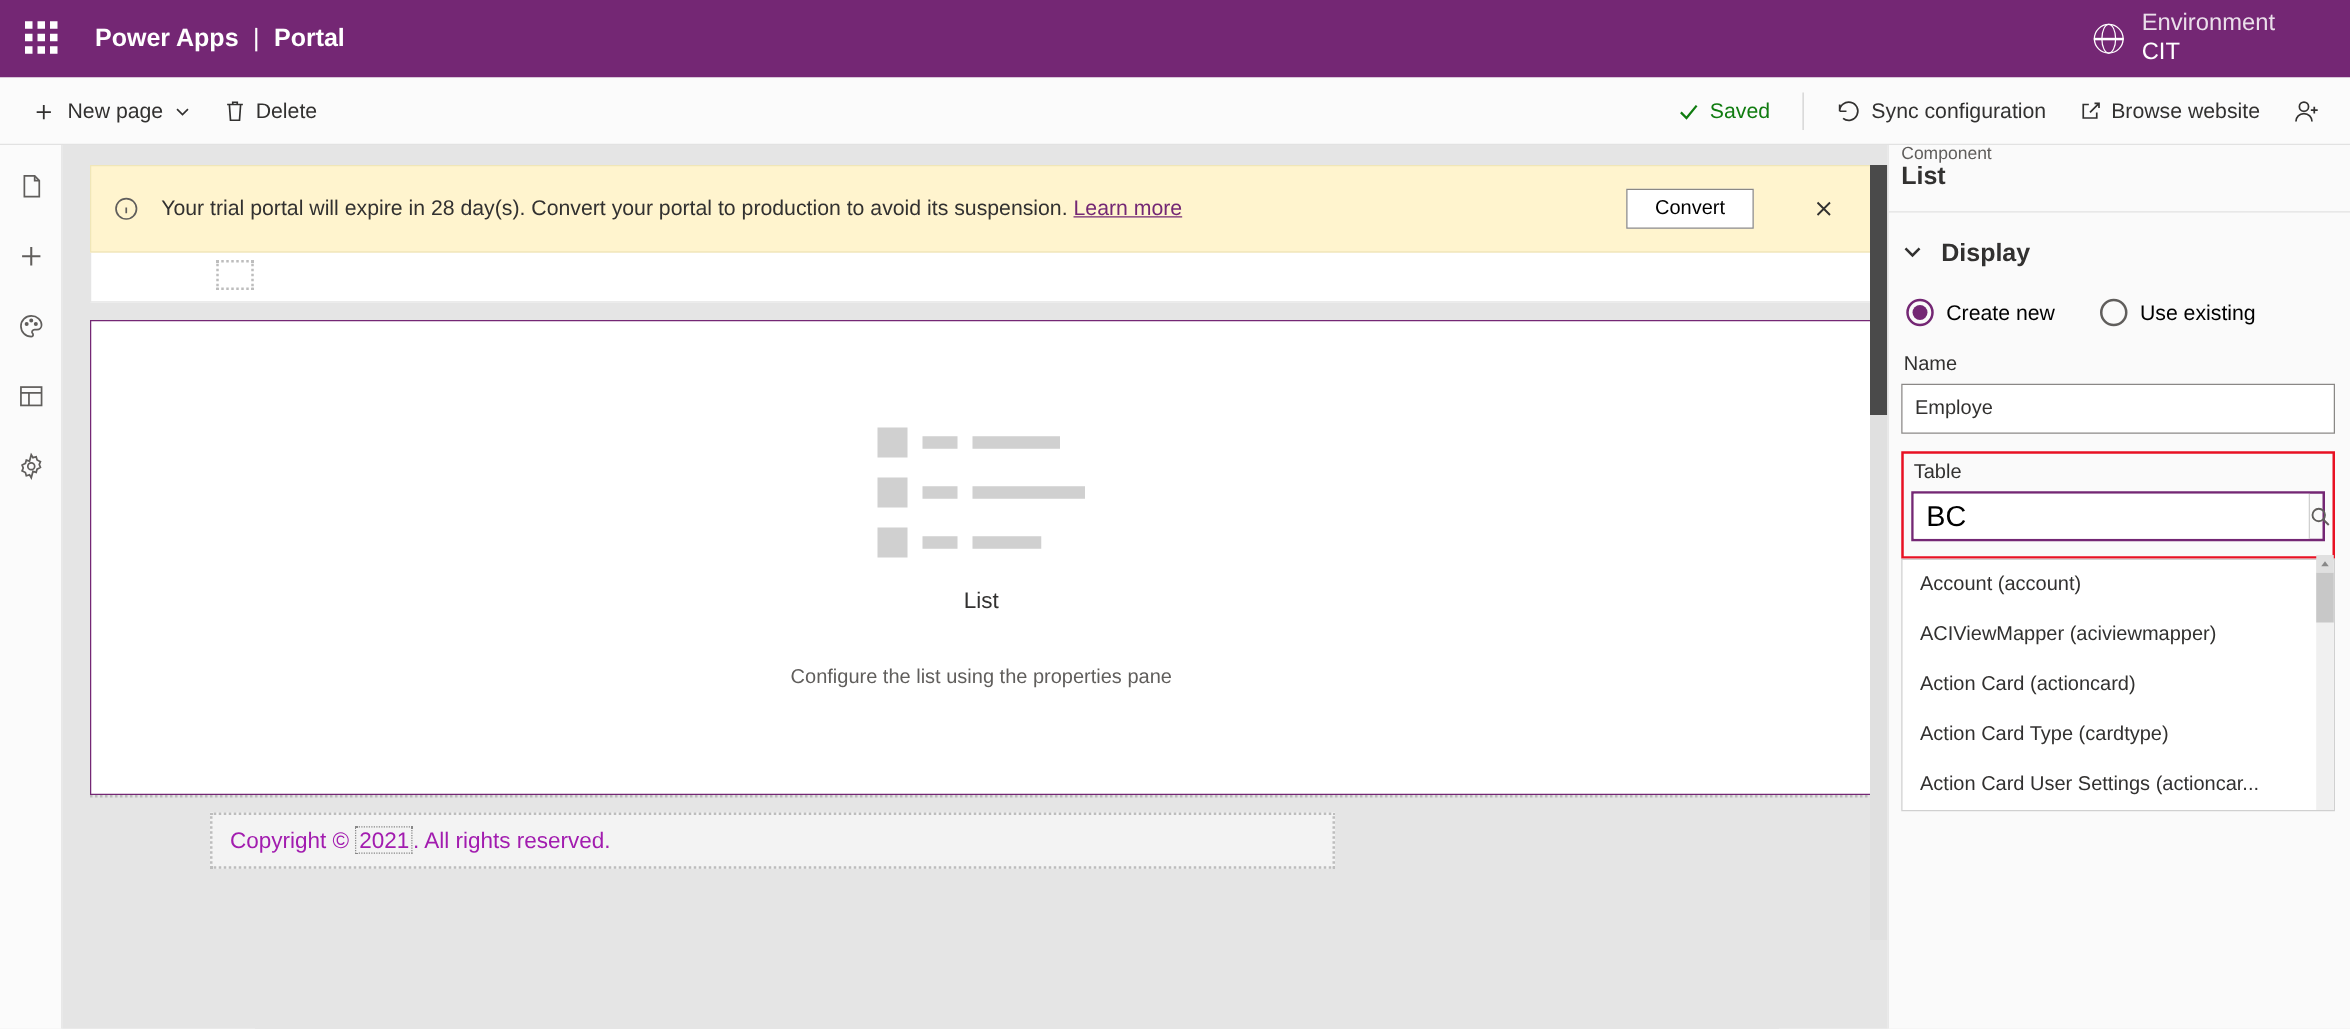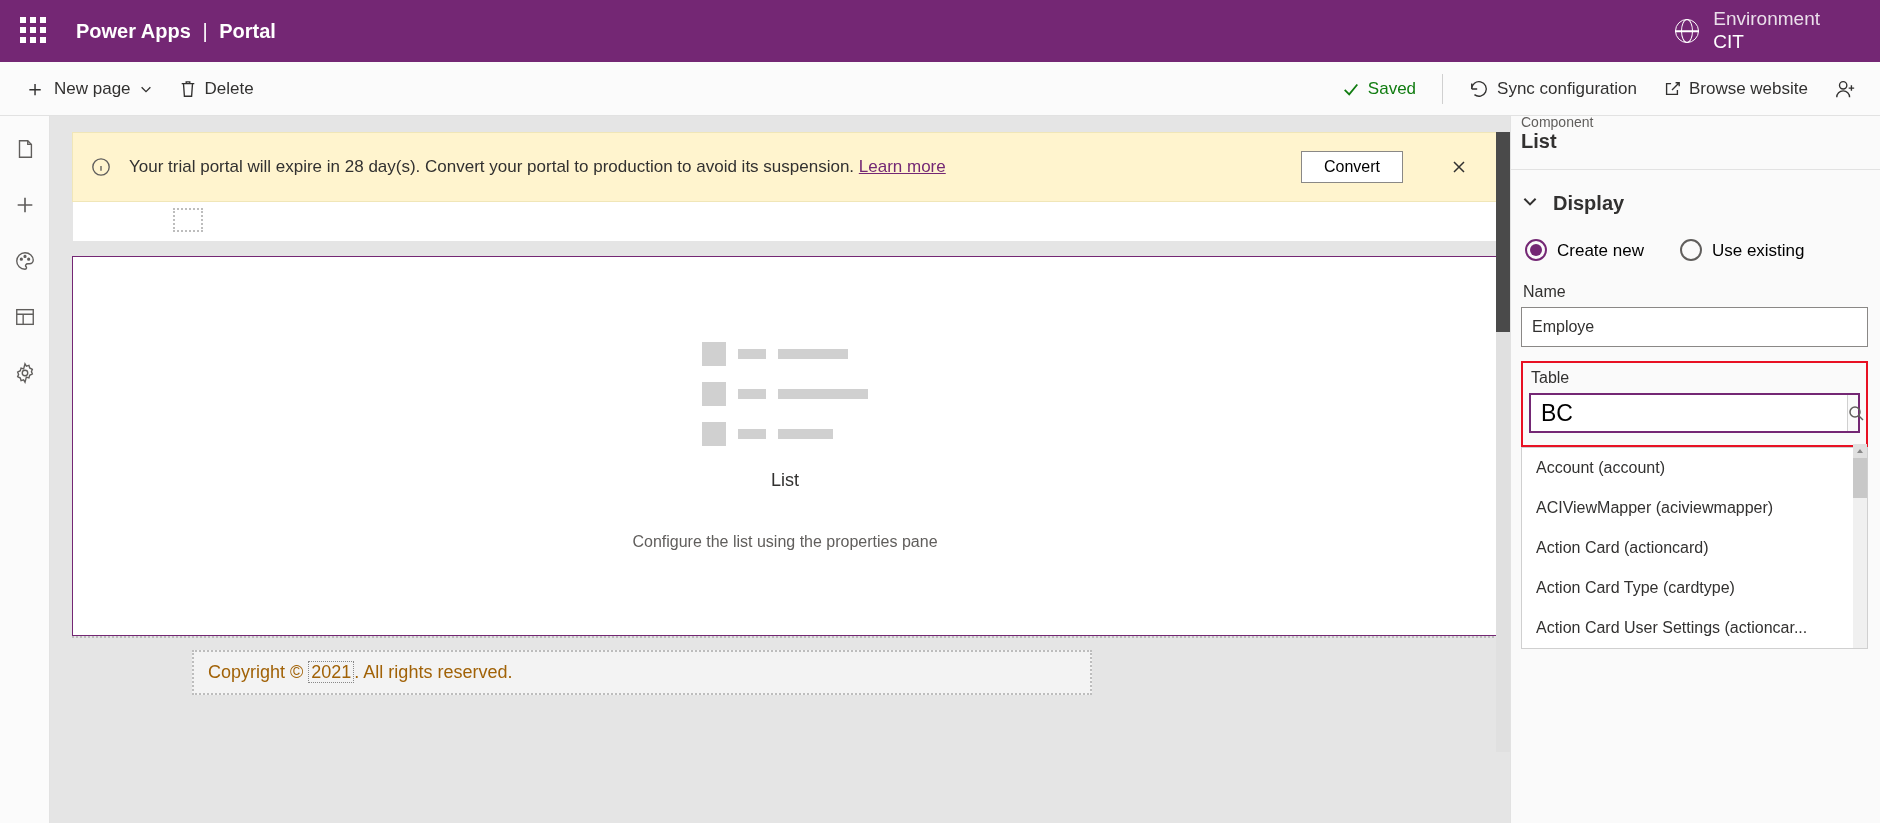--- a/index.html
+++ b/index.html
@@ -95,25 +95,25 @@
   .list-sub { font-size:16px; color:#605e5c;margin-top:36px; }
 
   .footer-bar {
     margin-right:12px;
     background:#e5e5e5;
     border-top: 2px dotted #bdbdbd;
     height: 70px;
     display:flex; align-items:center;
   }
   .copyright-box {
-    margin-left: 120px;
+    margin-left: 96px;
     border:2px dotted #bdbdbd;
     padding: 10px 14px;
     font-size: 18px;
-    color:#a16207;
+    color:#a21caf;
     background:#f3f3f3;
     width: 900px;
   }
   .year-box { border:1px dotted #888; padding: 0 2px;}
   .canvas-scroll { position:absolute; top:16px; right:0; height:620px; width:14px; background:#e0e0e0;}
   .canvas-scroll .thumb { width:100%; height:200px; background:#4a4a4a; }
 
   
   .propspane { width:370px; background:#fafafa; border-left:1px solid #e2e2e2; padding: 0 12px 0 10px; overflow:hidden; position:relative;}
   .comp-label { font-size:14px; color:#605e5c; margin-top:-2px;}

